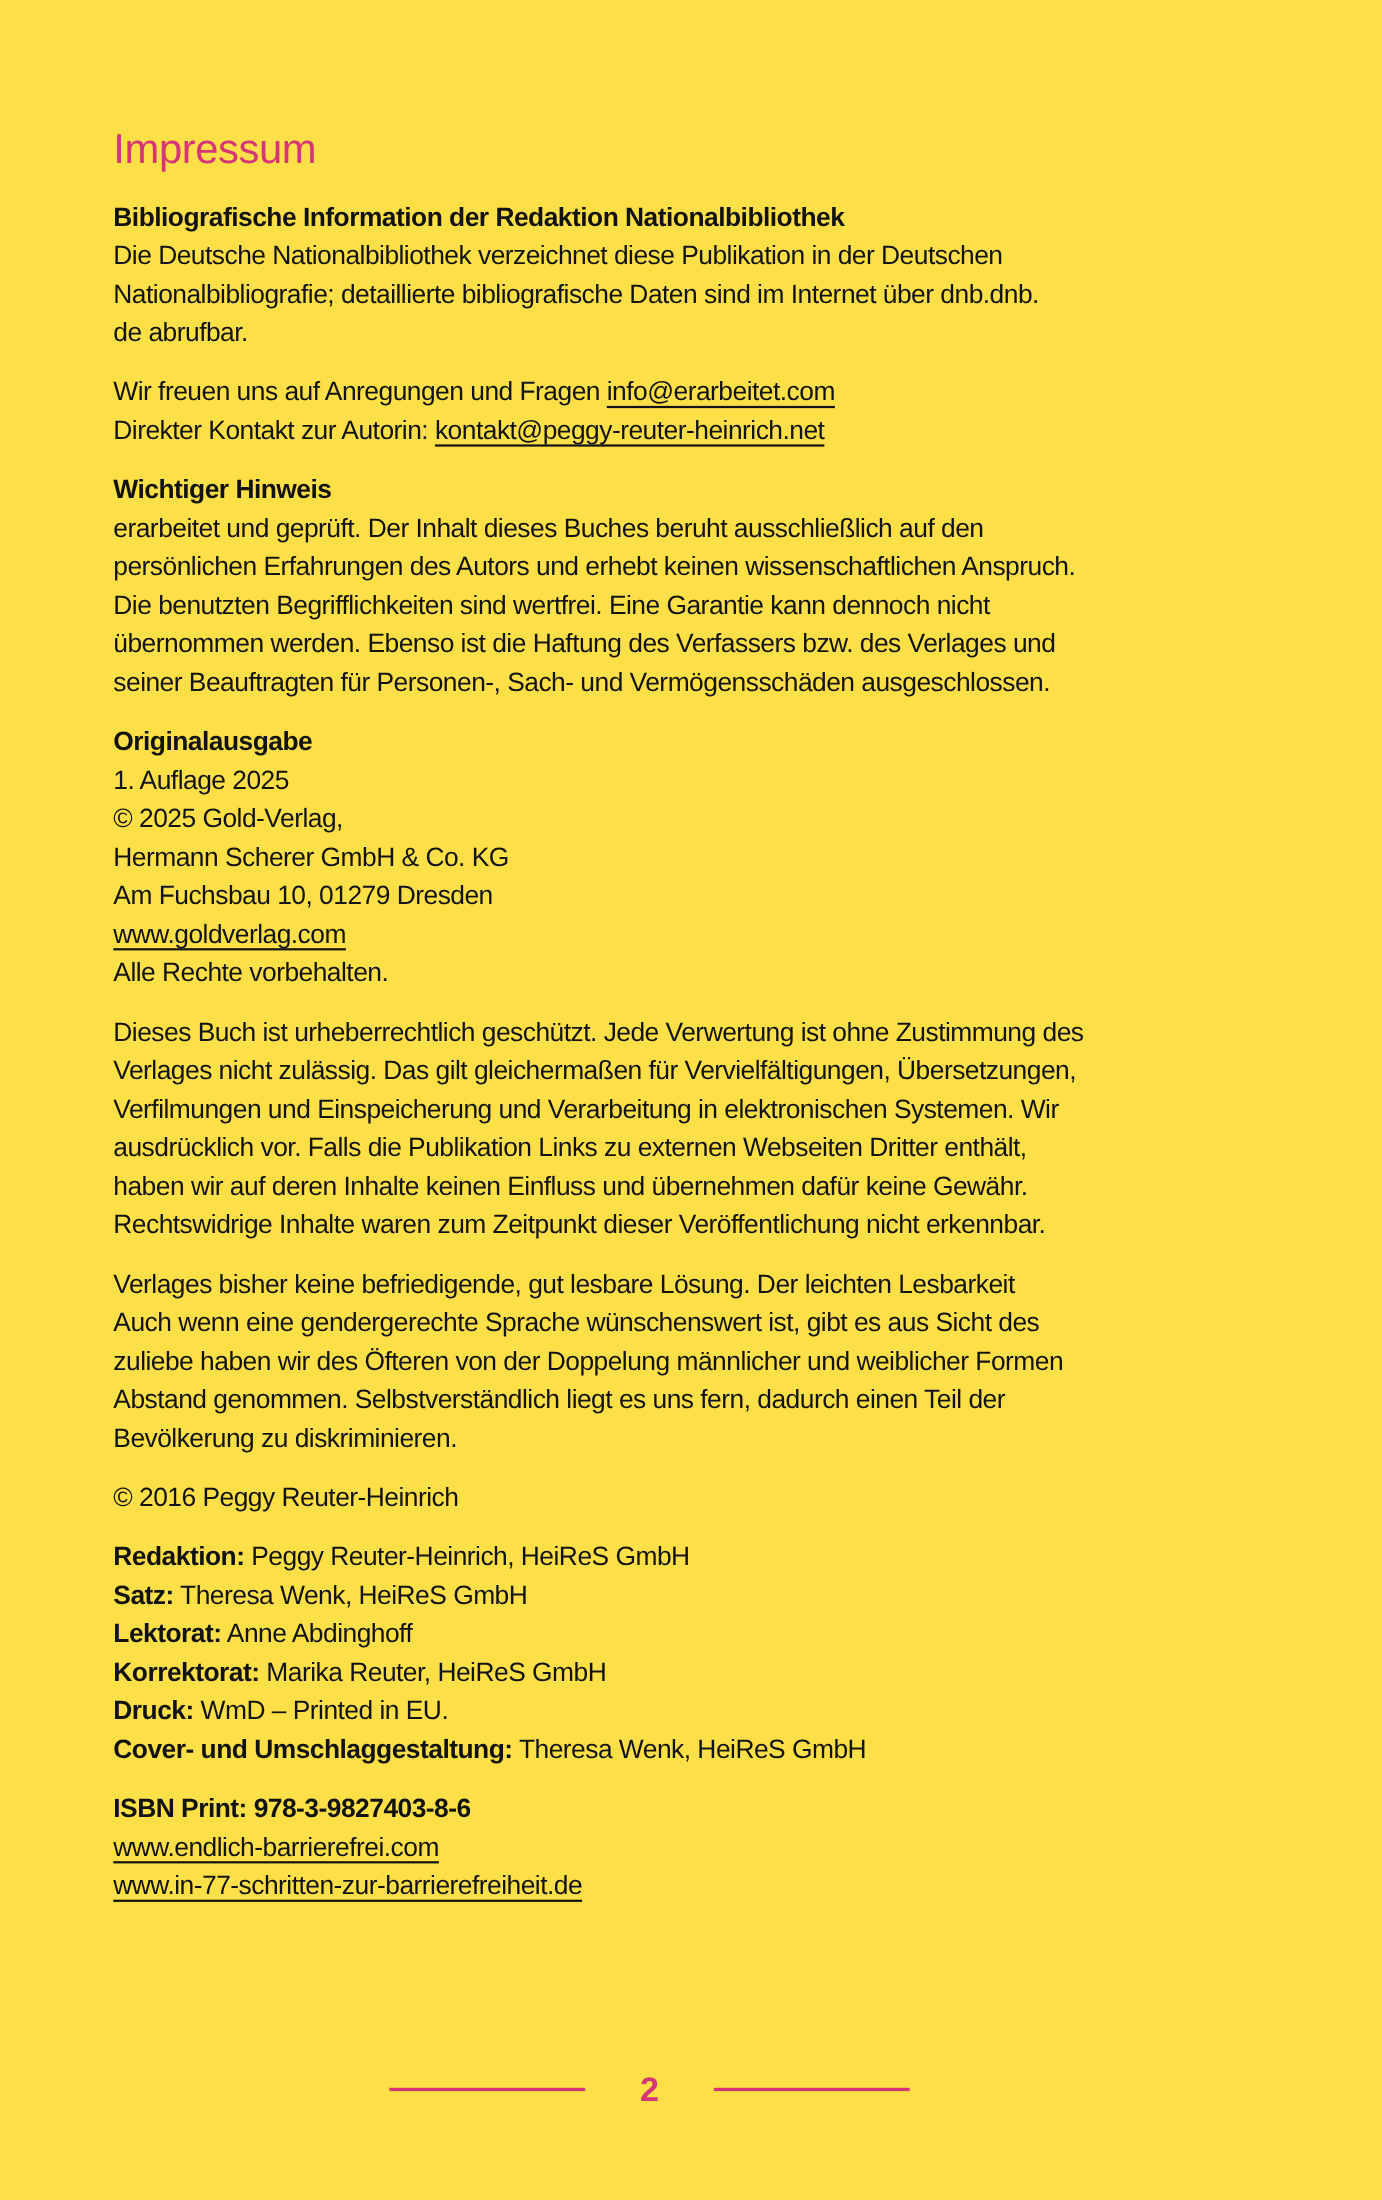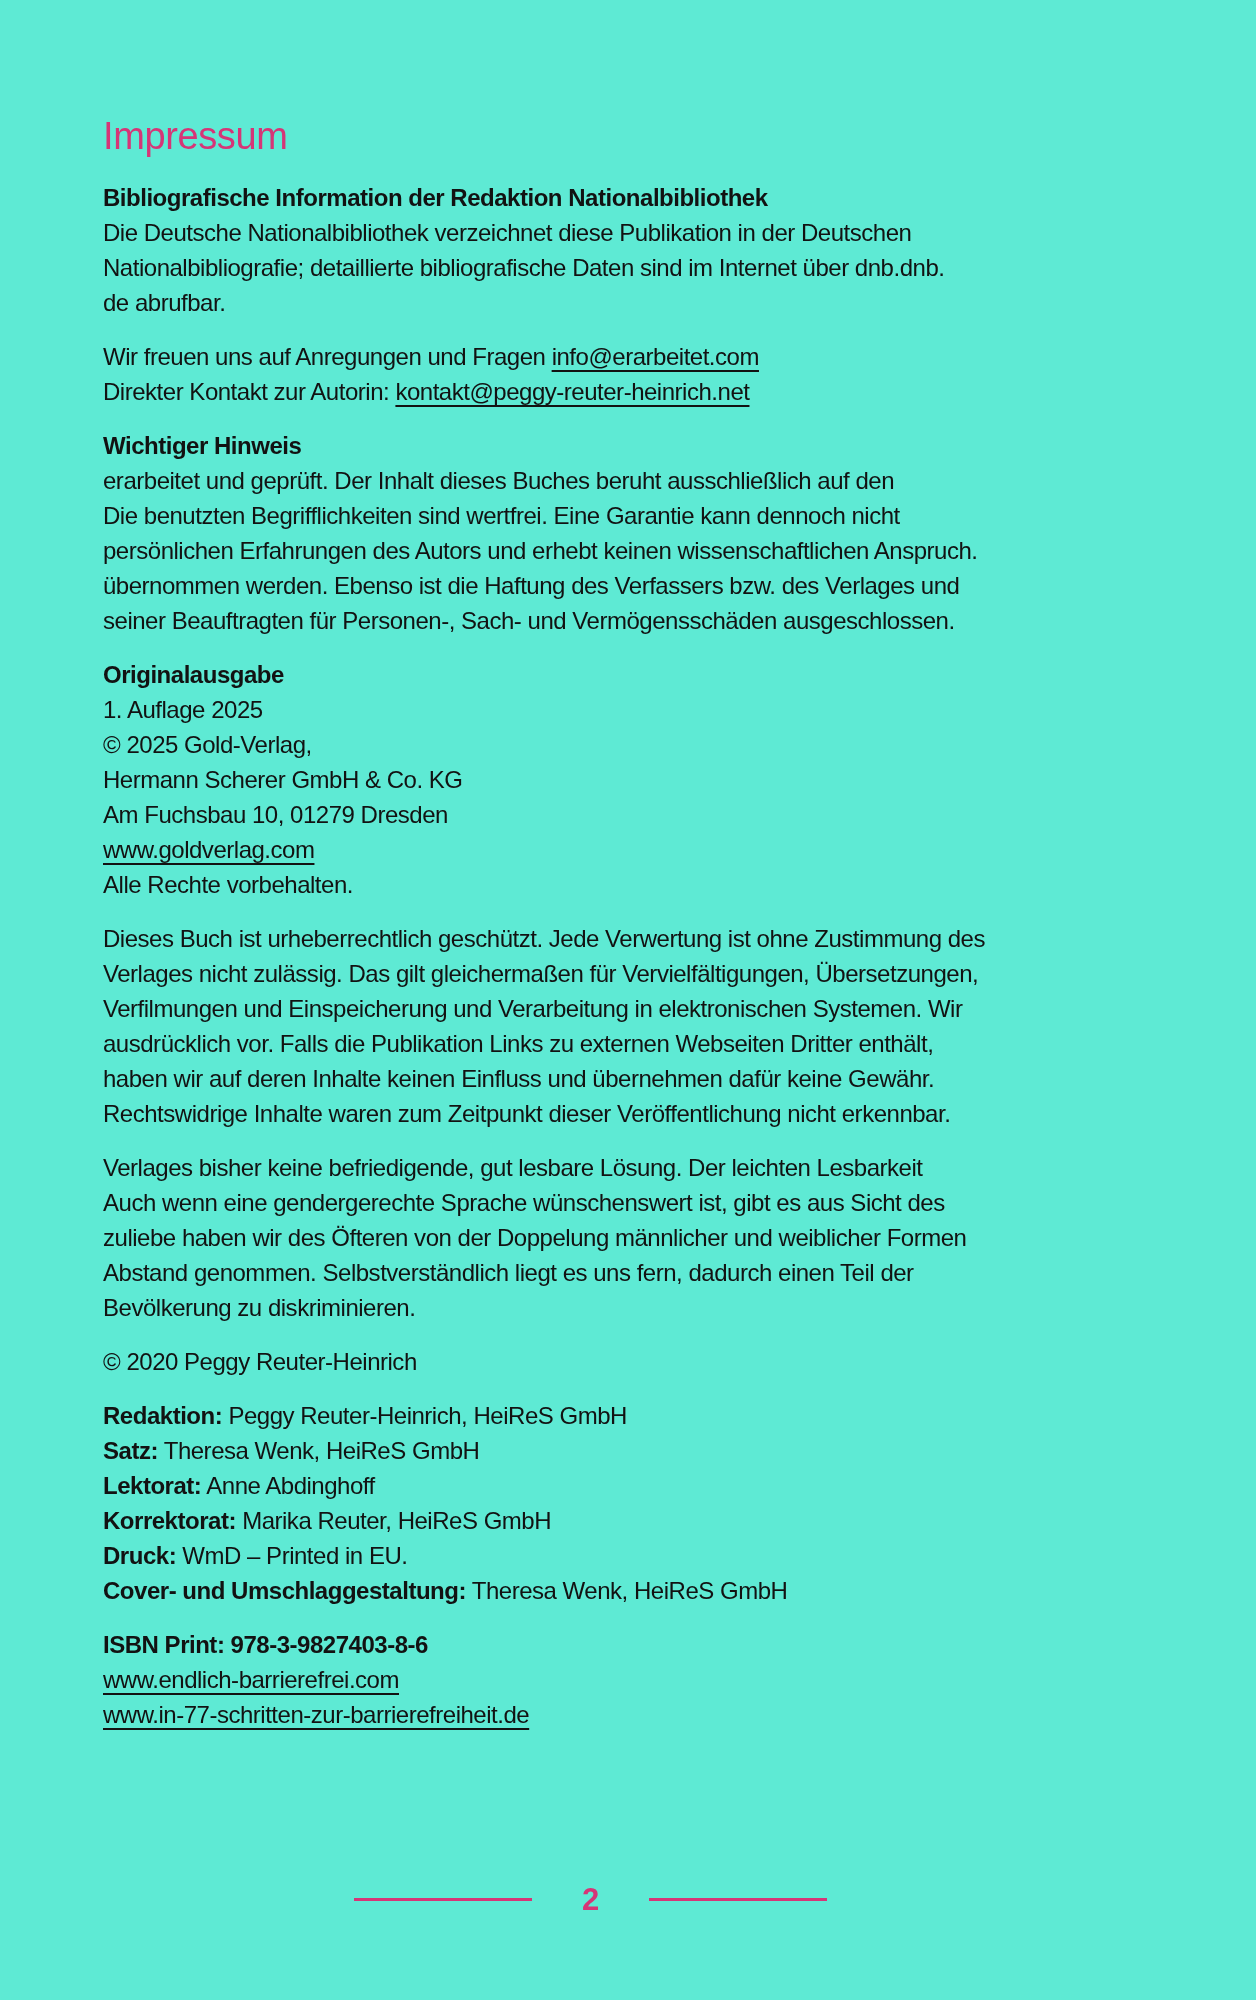--- a/index.html
+++ b/index.html
@@ -1,20 +1,20 @@
 <!DOCTYPE html>
 <html lang="de"><head>
 <meta charset="utf-8">
 <style>
   html, body { margin: 0; padding: 0; background: #ffffff; }
   .page {
     position: relative;
     width: 1256px;
     height: 2000px;
-    background: #5eead4;
+    background: #fde047;
     box-sizing: border-box;
     padding: 112px 80px 0 103px;
     font-family: "Liberation Sans", "DejaVu Sans", sans-serif;
     color: #121212;
     overflow: hidden;
   }
   .title {
     margin: 0 0 20px 0;
     font-size: 38px;
     line-height: 48px;
@@ -77,22 +77,22 @@
       <span>Wir freuen uns auf Anregungen und Fragen </span><a href="#" class="link">info@erarbeitet.com</a>
     </div>
     <div class="line">
       <span>Direkter Kontakt zur Autorin: </span><a href="#" class="link">kontakt@peggy-reuter-heinrich.net</a>
     </div>
   </section>
 
   <section class="para">
     <div class="line bold">Wichtiger Hinweis</div>
     <div class="line">erarbeitet und geprüft. Der Inhalt dieses Buches beruht ausschließlich auf den</div>
+    <div class="line">persönlichen Erfahrungen des Autors und erhebt keinen wissenschaftlichen Anspruch.</div>
     <div class="line">Die benutzten Begrifflichkeiten sind wertfrei. Eine Garantie kann dennoch nicht</div>
-    <div class="line">persönlichen Erfahrungen des Autors und erhebt keinen wissenschaftlichen Anspruch.</div>
     <div class="line">übernommen werden. Ebenso ist die Haftung des Verfassers bzw. des Verlages und</div>
     <div class="line">seiner Beauftragten für Personen-, Sach- und Vermögensschäden ausgeschlossen.</div>
   </section>
 
   <section class="para">
     <div class="line bold">Originalausgabe</div>
     <div class="line">1. Auflage 2025</div>
     <div class="line">© 2025 Gold-Verlag,</div>
     <div class="line">Hermann Scherer GmbH &amp; Co. KG</div>
     <div class="line">Am Fuchsbau 10, 01279 Dresden</div>
@@ -111,21 +111,21 @@
 
   <section class="para">
     <div class="line">Verlages bisher keine befriedigende, gut lesbare Lösung. Der leichten Lesbarkeit</div>
     <div class="line">Auch wenn eine gendergerechte Sprache wünschenswert ist, gibt es aus Sicht des</div>
     <div class="line">zuliebe haben wir des Öfteren von der Doppelung männlicher und weiblicher Formen</div>
     <div class="line">Abstand genommen. Selbstverständlich liegt es uns fern, dadurch einen Teil der</div>
     <div class="line">Bevölkerung zu diskriminieren.</div>
   </section>
 
   <section class="para">
-    <div class="line">© 2020 Peggy Reuter-Heinrich</div>
+    <div class="line">© 2016 Peggy Reuter-Heinrich</div>
   </section>
 
   <section class="para">
     <div class="line">
       <span class="bold">Redaktion:</span><span> Peggy Reuter-Heinrich, HeiReS GmbH</span>
     </div>
     <div class="line">
       <span class="bold">Satz:</span><span> Theresa Wenk, HeiReS GmbH</span>
     </div>
     <div class="line">

